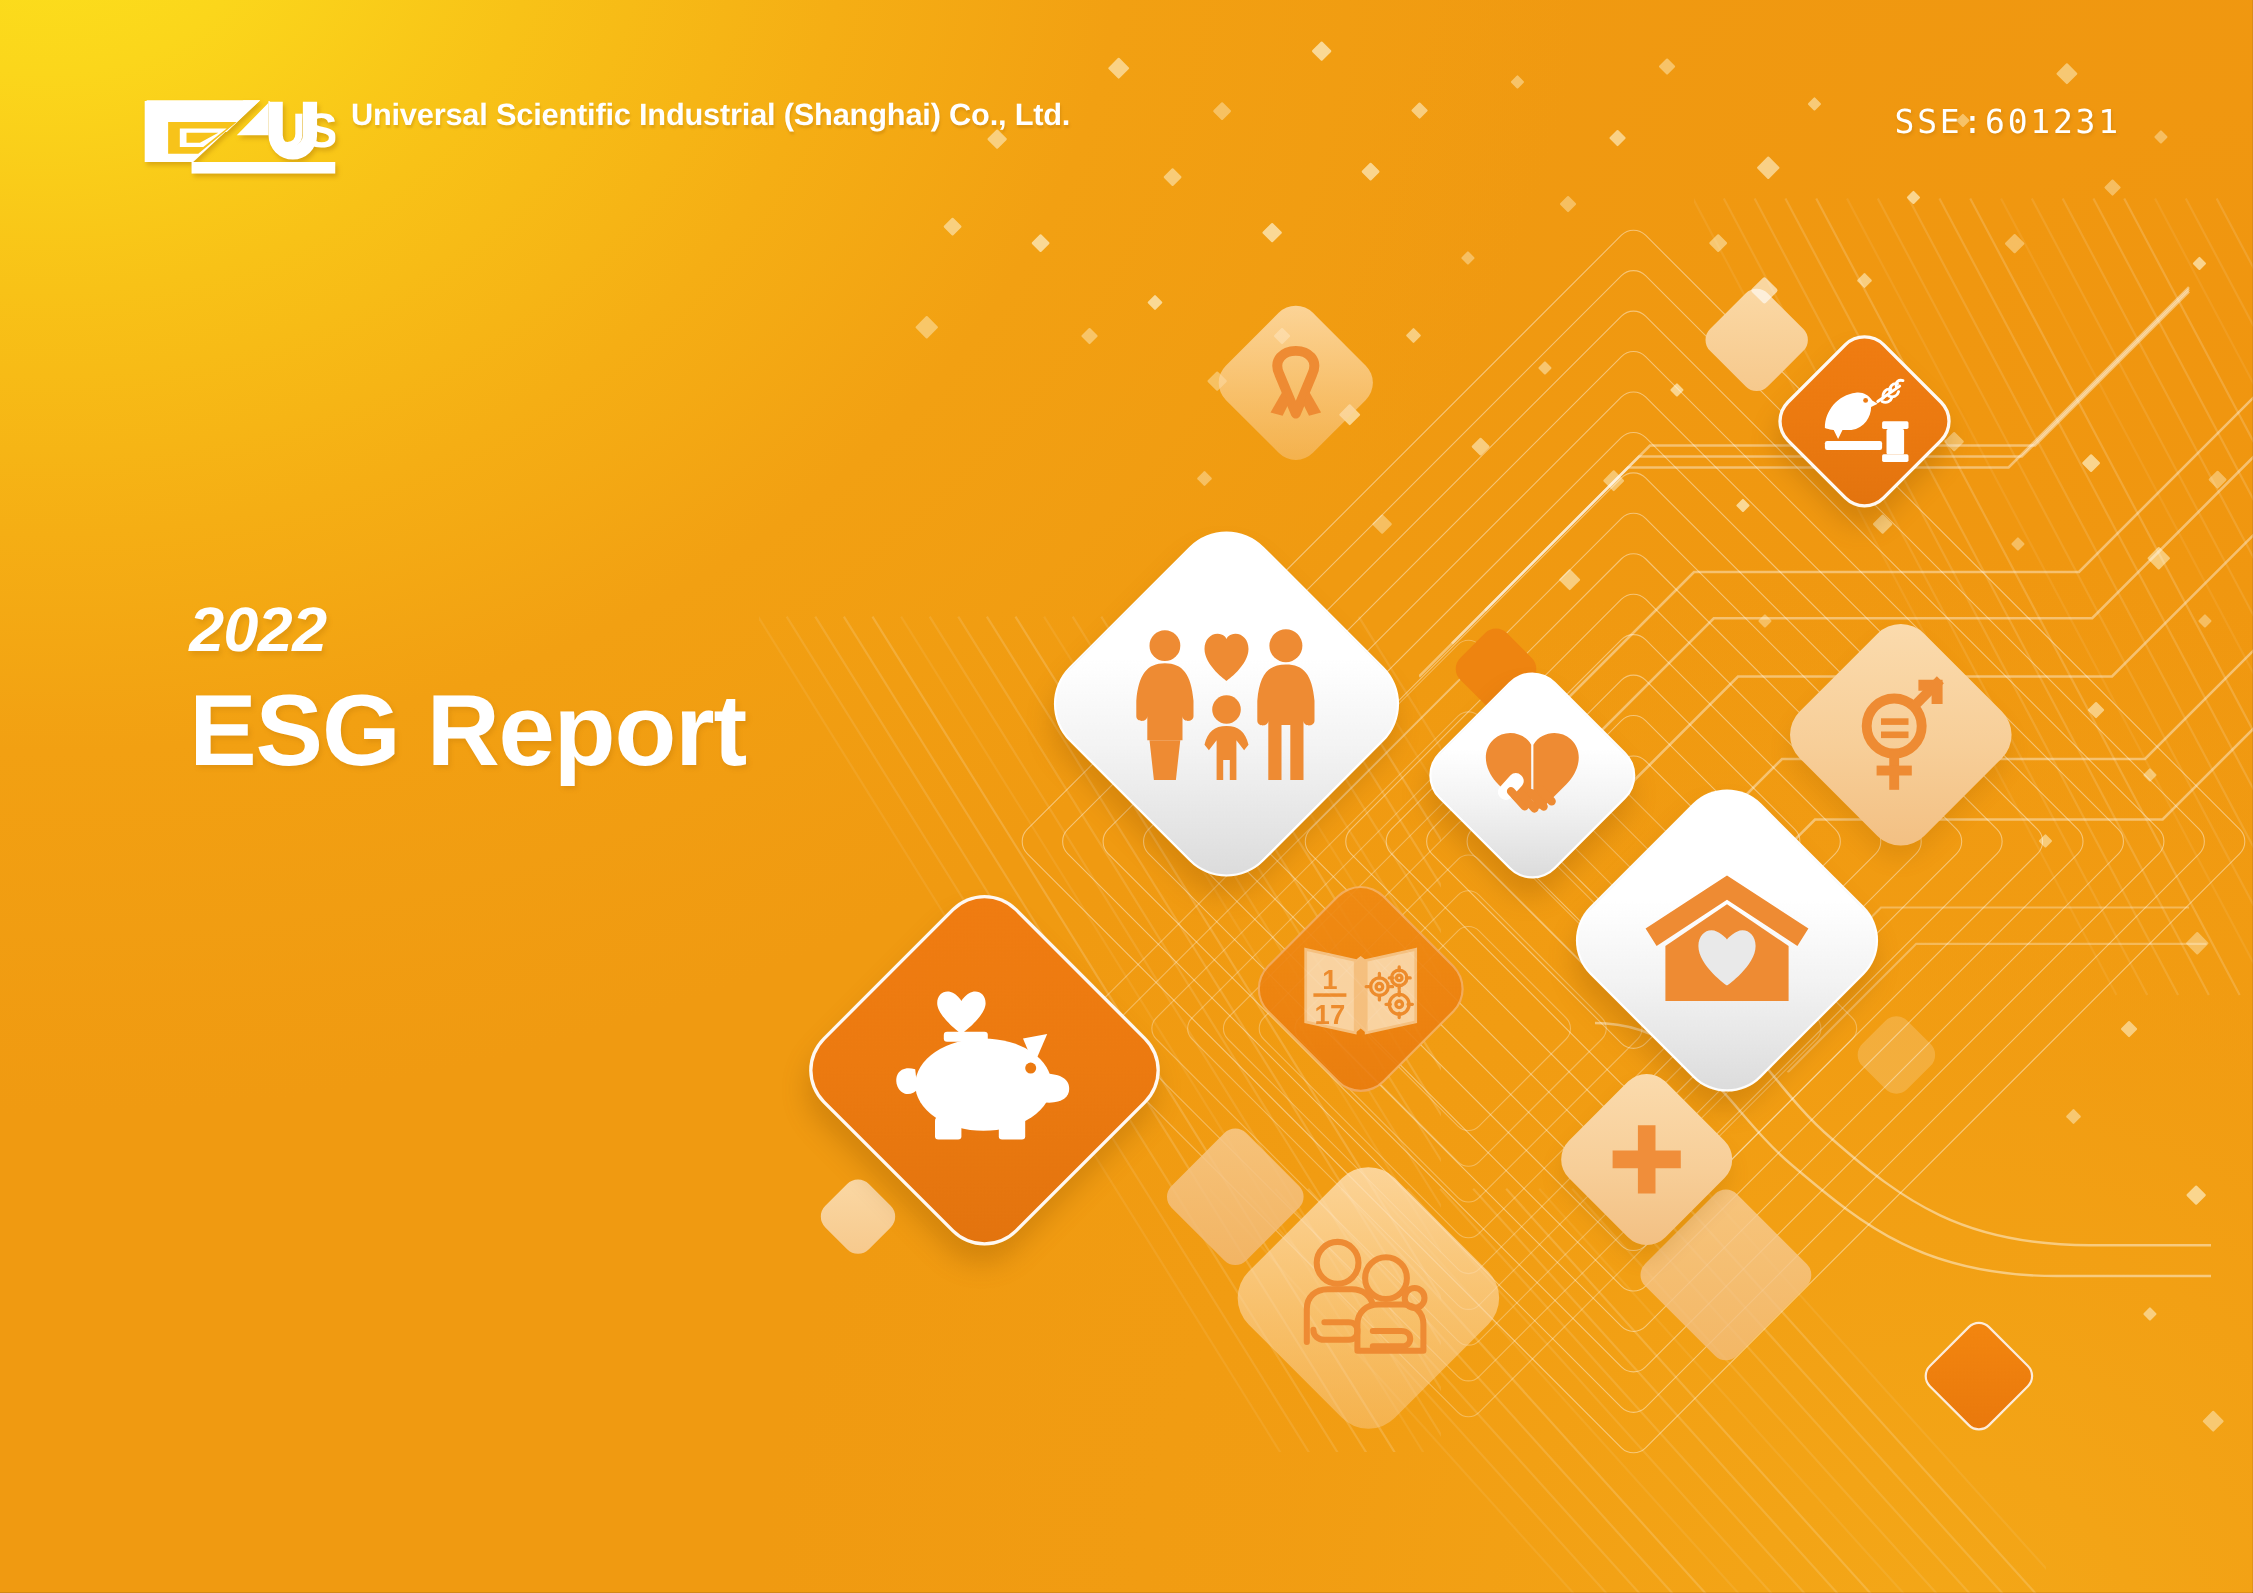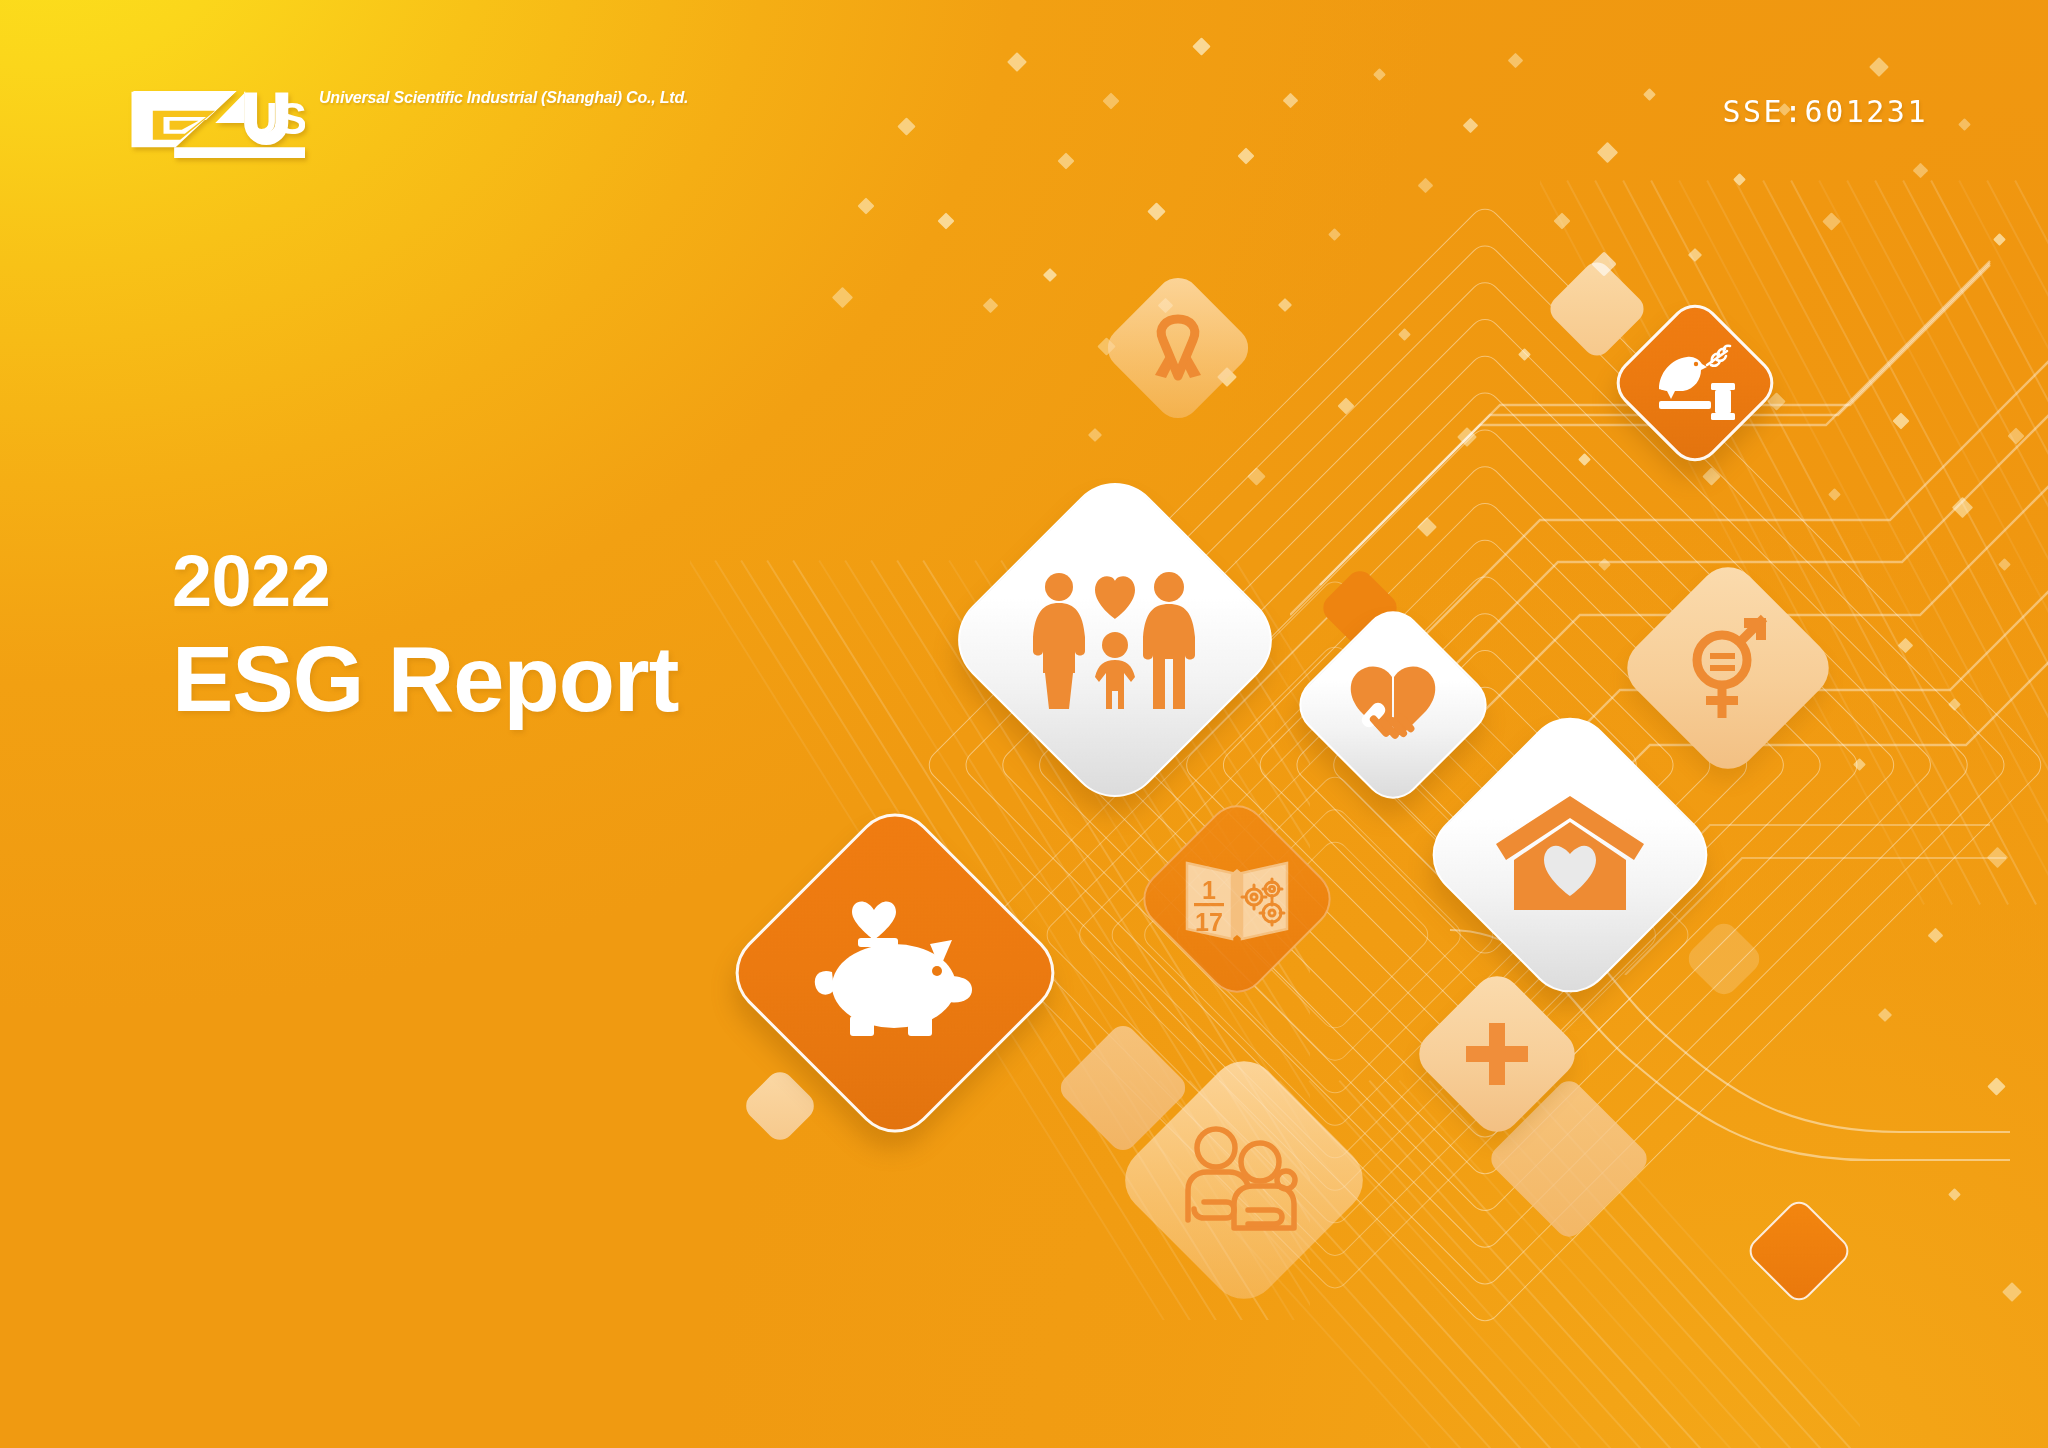--- a/index.html
+++ b/index.html
@@ -64,36 +64,35 @@
   .logo-mark{ width:175px; height:70px; flex:0 0 auto; filter:drop-shadow(2px 3px 2px rgba(150,90,0,.30)); }
   .logo-text{ margin-left:14px; margin-top:-2px; }
   .cn-name{
     font-family:"Liberation Serif", serif;
     font-style:italic; font-weight:700;
     font-size:44px; color:#fff; line-height:1.02;
     letter-spacing:2px; white-space:nowrap;
     text-shadow:2px 3px 2px rgba(150,90,0,.25);
   }
   .en-name{
-    font-size:16px; font-weight:700; color:#fff;
+    font-size:28px; font-weight:700; color:#fff;
     letter-spacing:-0.2px; white-space:nowrap; margin-top:3px;
     text-shadow:1px 2px 2px rgba(150,90,0,.22);
-    font-style:italic;
   }
   .sse{
     position:absolute; right:120px; top:94px;
     font-family:"DejaVu Sans Mono", monospace;
     font-size:30px; letter-spacing:2.5px; color:#fff;
     text-shadow:1px 2px 3px rgba(150,90,0,.25);
   }
 
   
   .title{ position:absolute; left:172px; top:545px; color:#fff; }
-  .title .l1{ font-size:72px; font-weight:700; letter-spacing:-0.5px; line-height:1.0;
-              text-shadow:2px 3px 5px rgba(160,95,0,.20); }
+  .title .l1{ font-size:57px; font-weight:700; letter-spacing:-0.5px; line-height:1.0;
+              text-shadow:2px 3px 5px rgba(160,95,0,.20);font-style:italic; }
   .title .l2{ font-size:92px; font-weight:700; letter-spacing:-1px; line-height:1.18; margin-top:8px;
               text-shadow:2px 3px 5px rgba(160,95,0,.20); }
 
   
   .award{ position:absolute; left:166px; top:1122px; color:#fff; }
   .award .a1{ font-size:34px; font-weight:700; letter-spacing:-0.3px; line-height:1.2; }
   .award .a2{ font-size:25px; font-weight:700; letter-spacing:-0.2px; margin-top:3px; }
   .award .rule{ width:202px; height:4px; background:#fff; margin:22px 0 10px; }
   .award .a3{ font-size:36px; font-weight:700; letter-spacing:-0.6px; }
 

